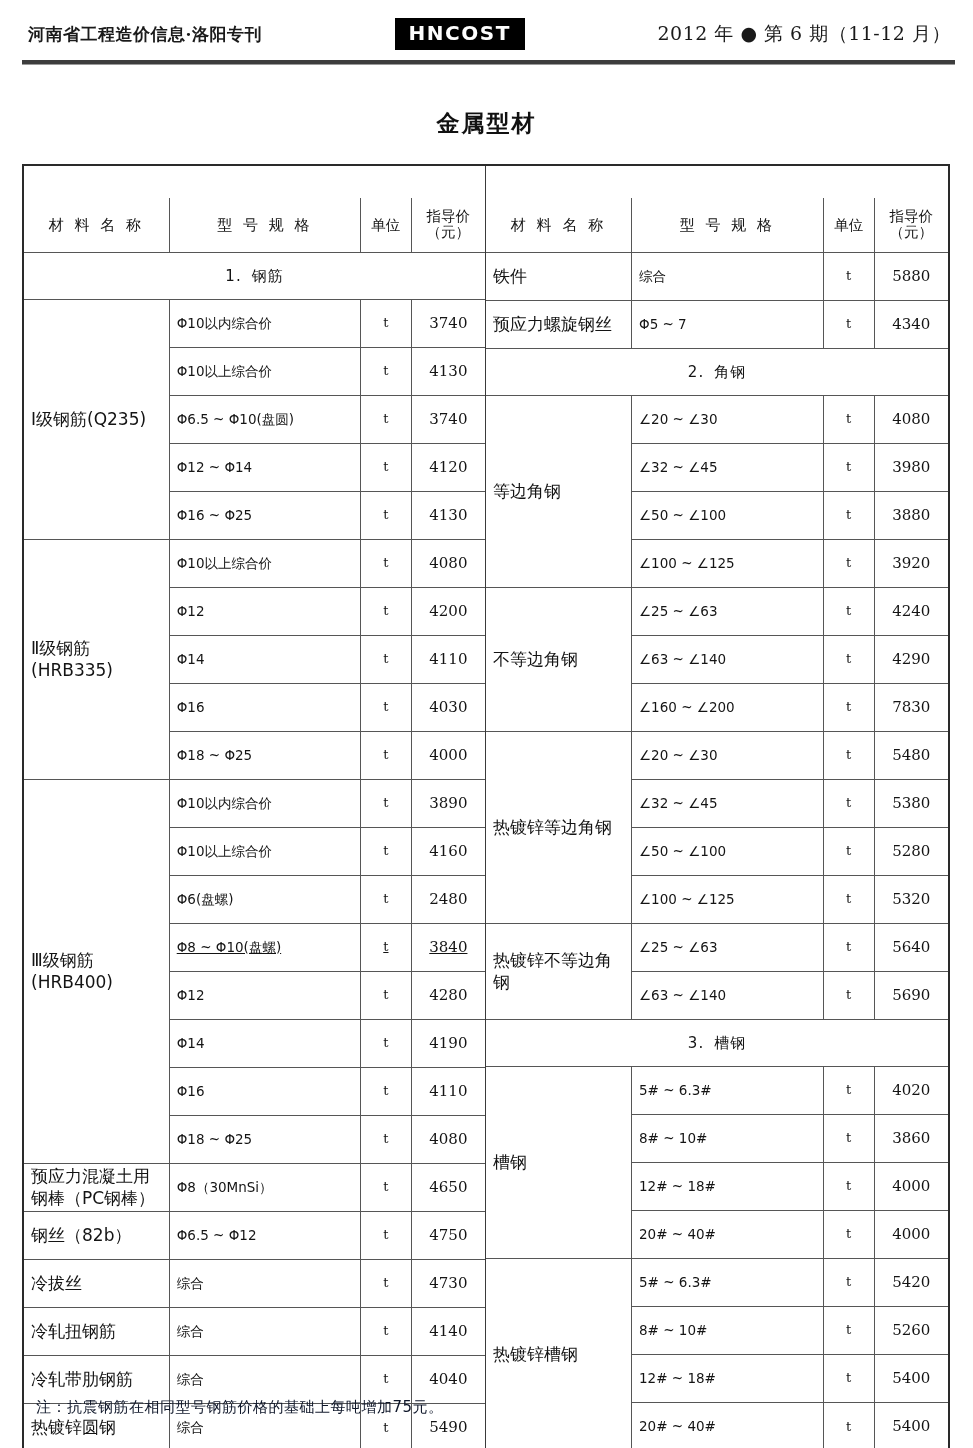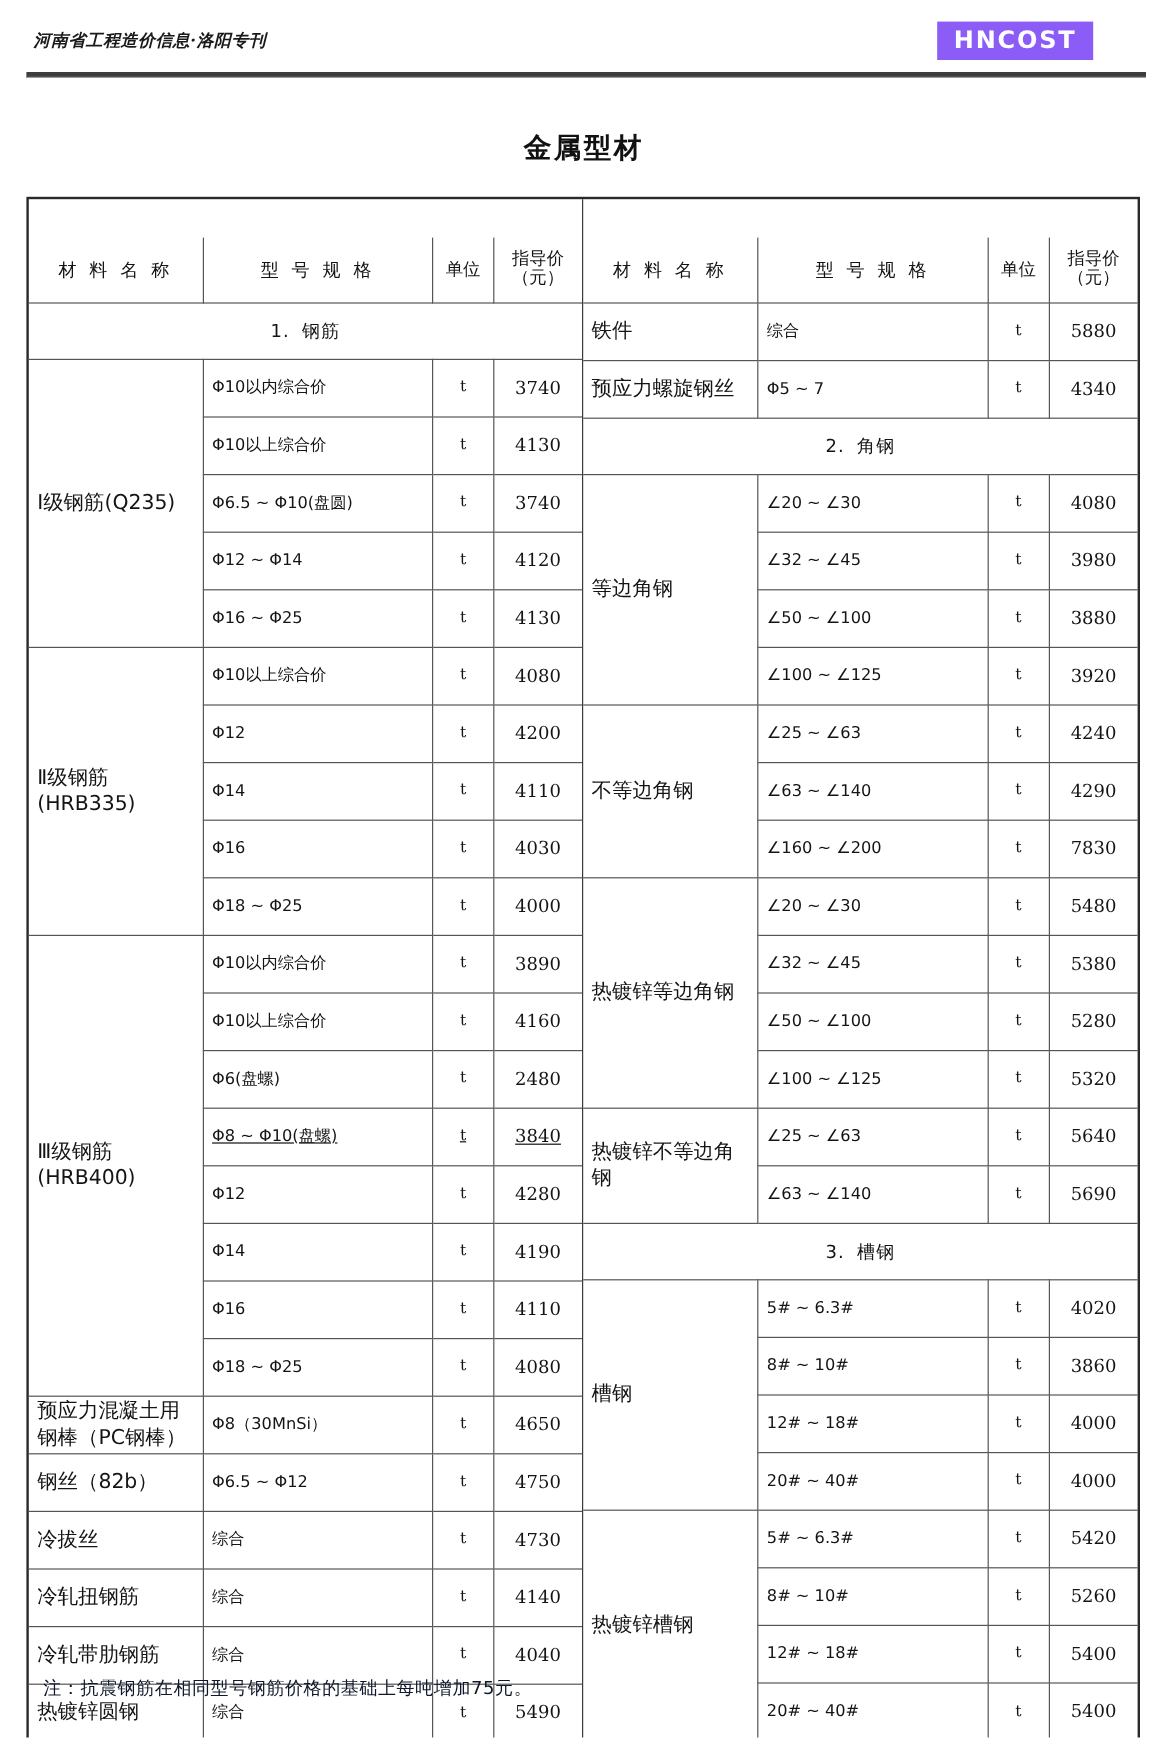--- a/index.html
+++ b/index.html
@@ -26,29 +26,28 @@
   .masthead-inner {
     position: absolute;
     left: 28px; right: 22px; top: 14px;
     height: 40px;
     display: flex;
     align-items: center;
     justify-content: space-between;
   }
   .mast-left {
     font-family: "DejaVu Serif", "Liberation Serif", serif;
-    font-size: 14px;
+    font-size: 17px;
     font-weight: bold;
-    font-style: italic;
     letter-spacing: 0.5px;
     color: #1a1a1a;
     white-space: nowrap;
   }
   .mast-logo {
-    background: #8b5cf6;
+    background: #000000;
     color: #fdfdfd;
     font-family: "DejaVu Sans", "Liberation Sans", sans-serif;
     font-size: 20px;
     font-weight: bold;
     letter-spacing: 1.5px;
     padding: 3px 14px 4px 14px;
     margin-left: 40px;
     margin-right: 40px;
     line-height: 1.25;
   }
@@ -170,20 +169,21 @@
     letter-spacing: 0.5px;
   }
 </style>
 </head>
 <body>
 
 <div class="masthead">
   <div class="masthead-inner">
     <div class="mast-left">河南省工程造价信息·洛阳专刊</div>
     <div class="mast-logo">HNCOST</div>
+    <div class="mast-right">2012 年 ● 第 6 期（11-12 月）</div>
   </div>
   <div class="mast-rule"></div>
 </div>
 
 <div class="page-title">金属型材</div>
 
 <div class="sheet">
   <div class="half left">
     <table class="tbl">
       <colgroup>

